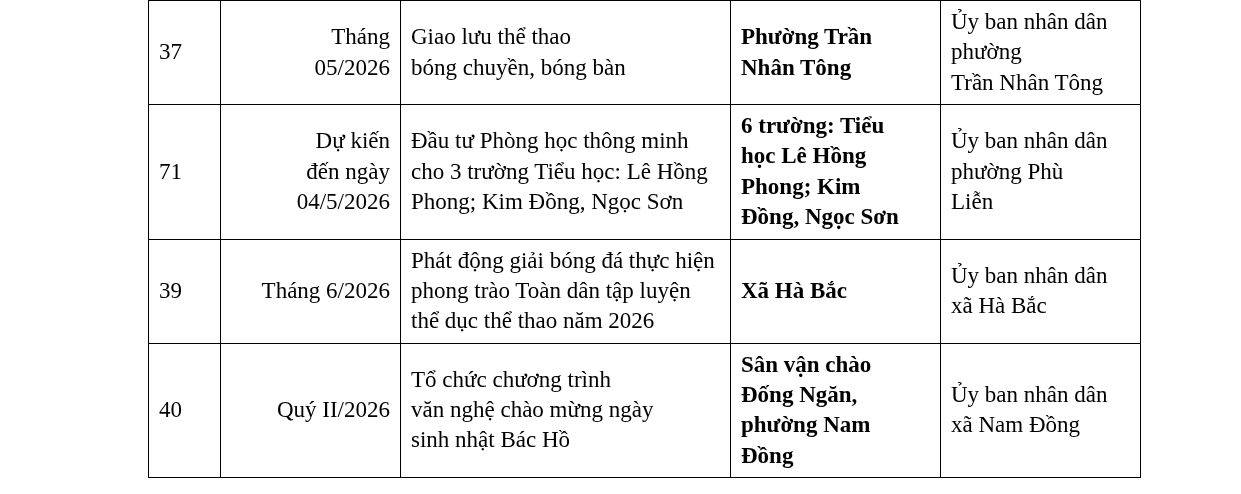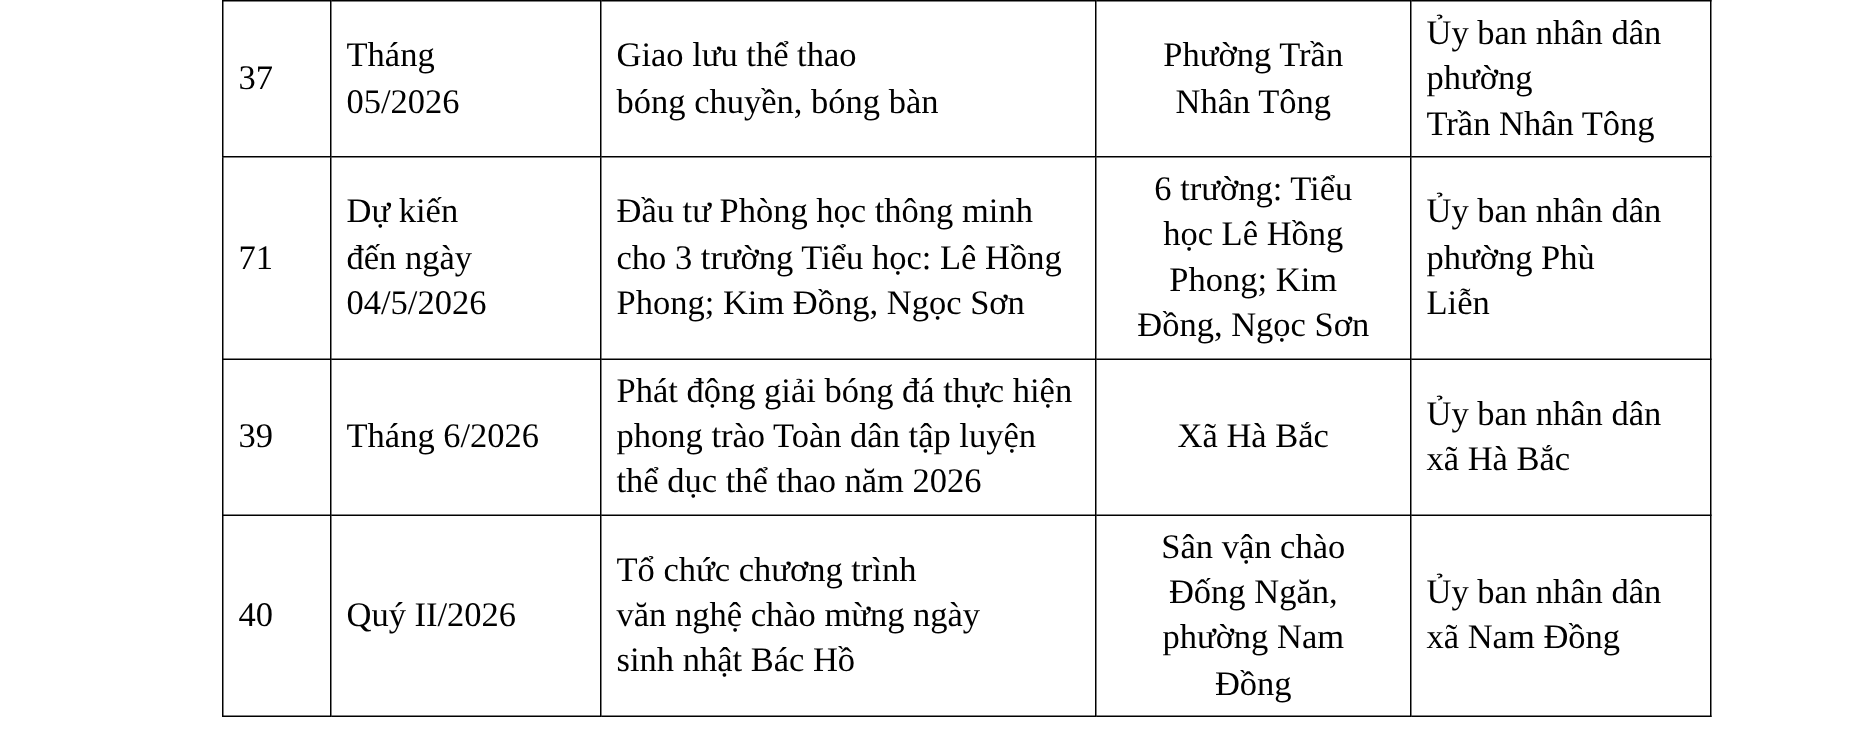--- a/index.html
+++ b/index.html
@@ -38,27 +38,27 @@
   
   col.c-stt    { width: 72px; }
   col.c-time   { width: 180px; }
   col.c-task   { width: 330px; }
   col.c-place  { width: 210px; }
   col.c-unit   { width: 200px; }
 
   td.cell-stt {
   }
   td.cell-time {
-    text-align: left;
+    text-align: right;
   }
   td.cell-task {
     text-align: left;
   }
   td.cell-place {
-    text-align: center;
+    font-weight: bold;
   }
   td.cell-unit {
   }
   .multiline {
     white-space: pre-line;
   }
 </style>
 </head>
 <body>
 

